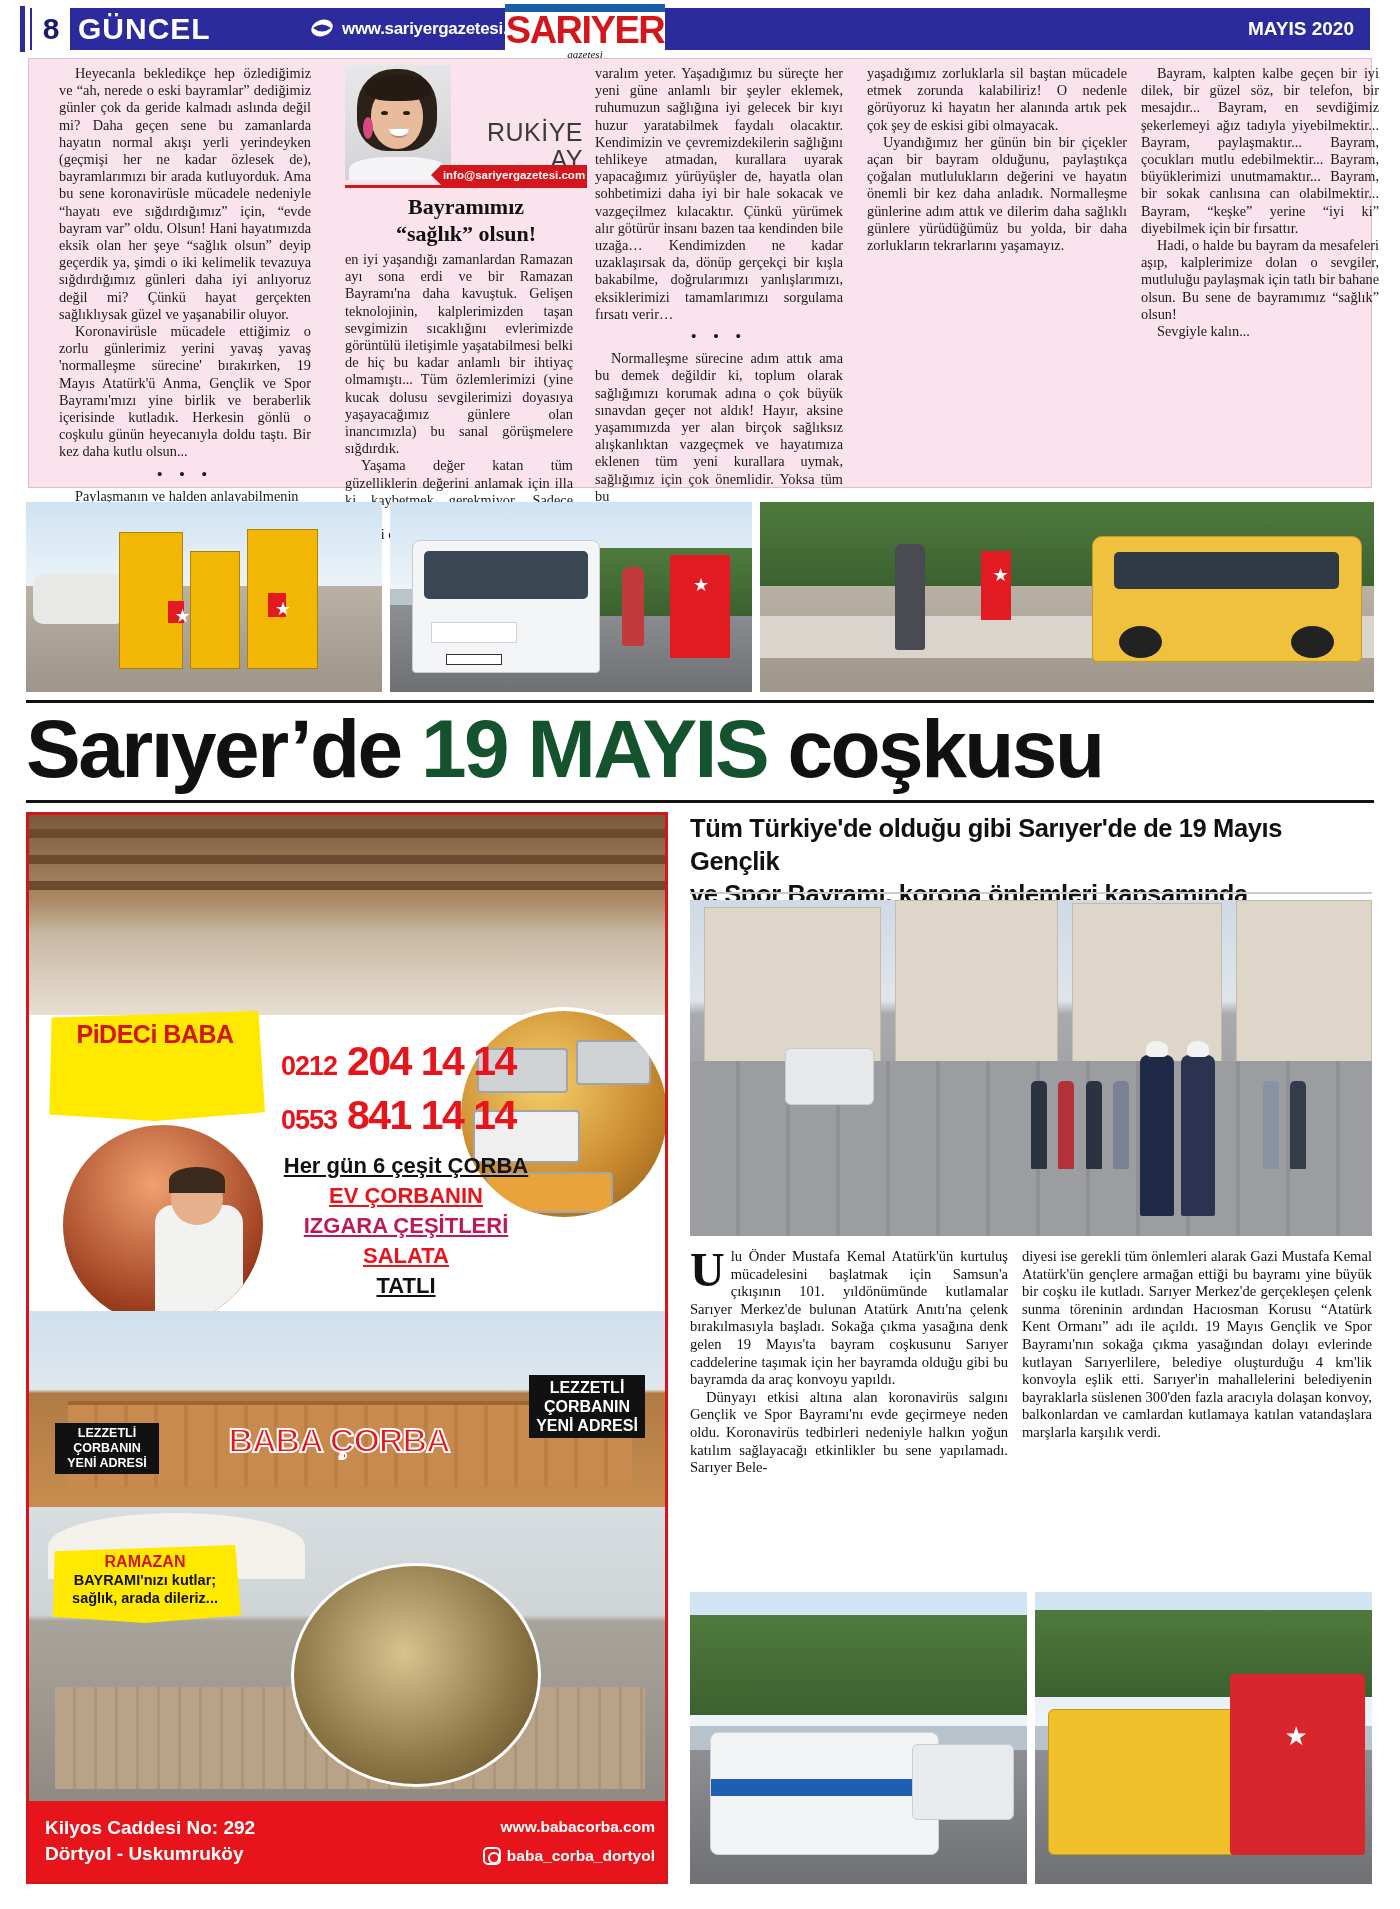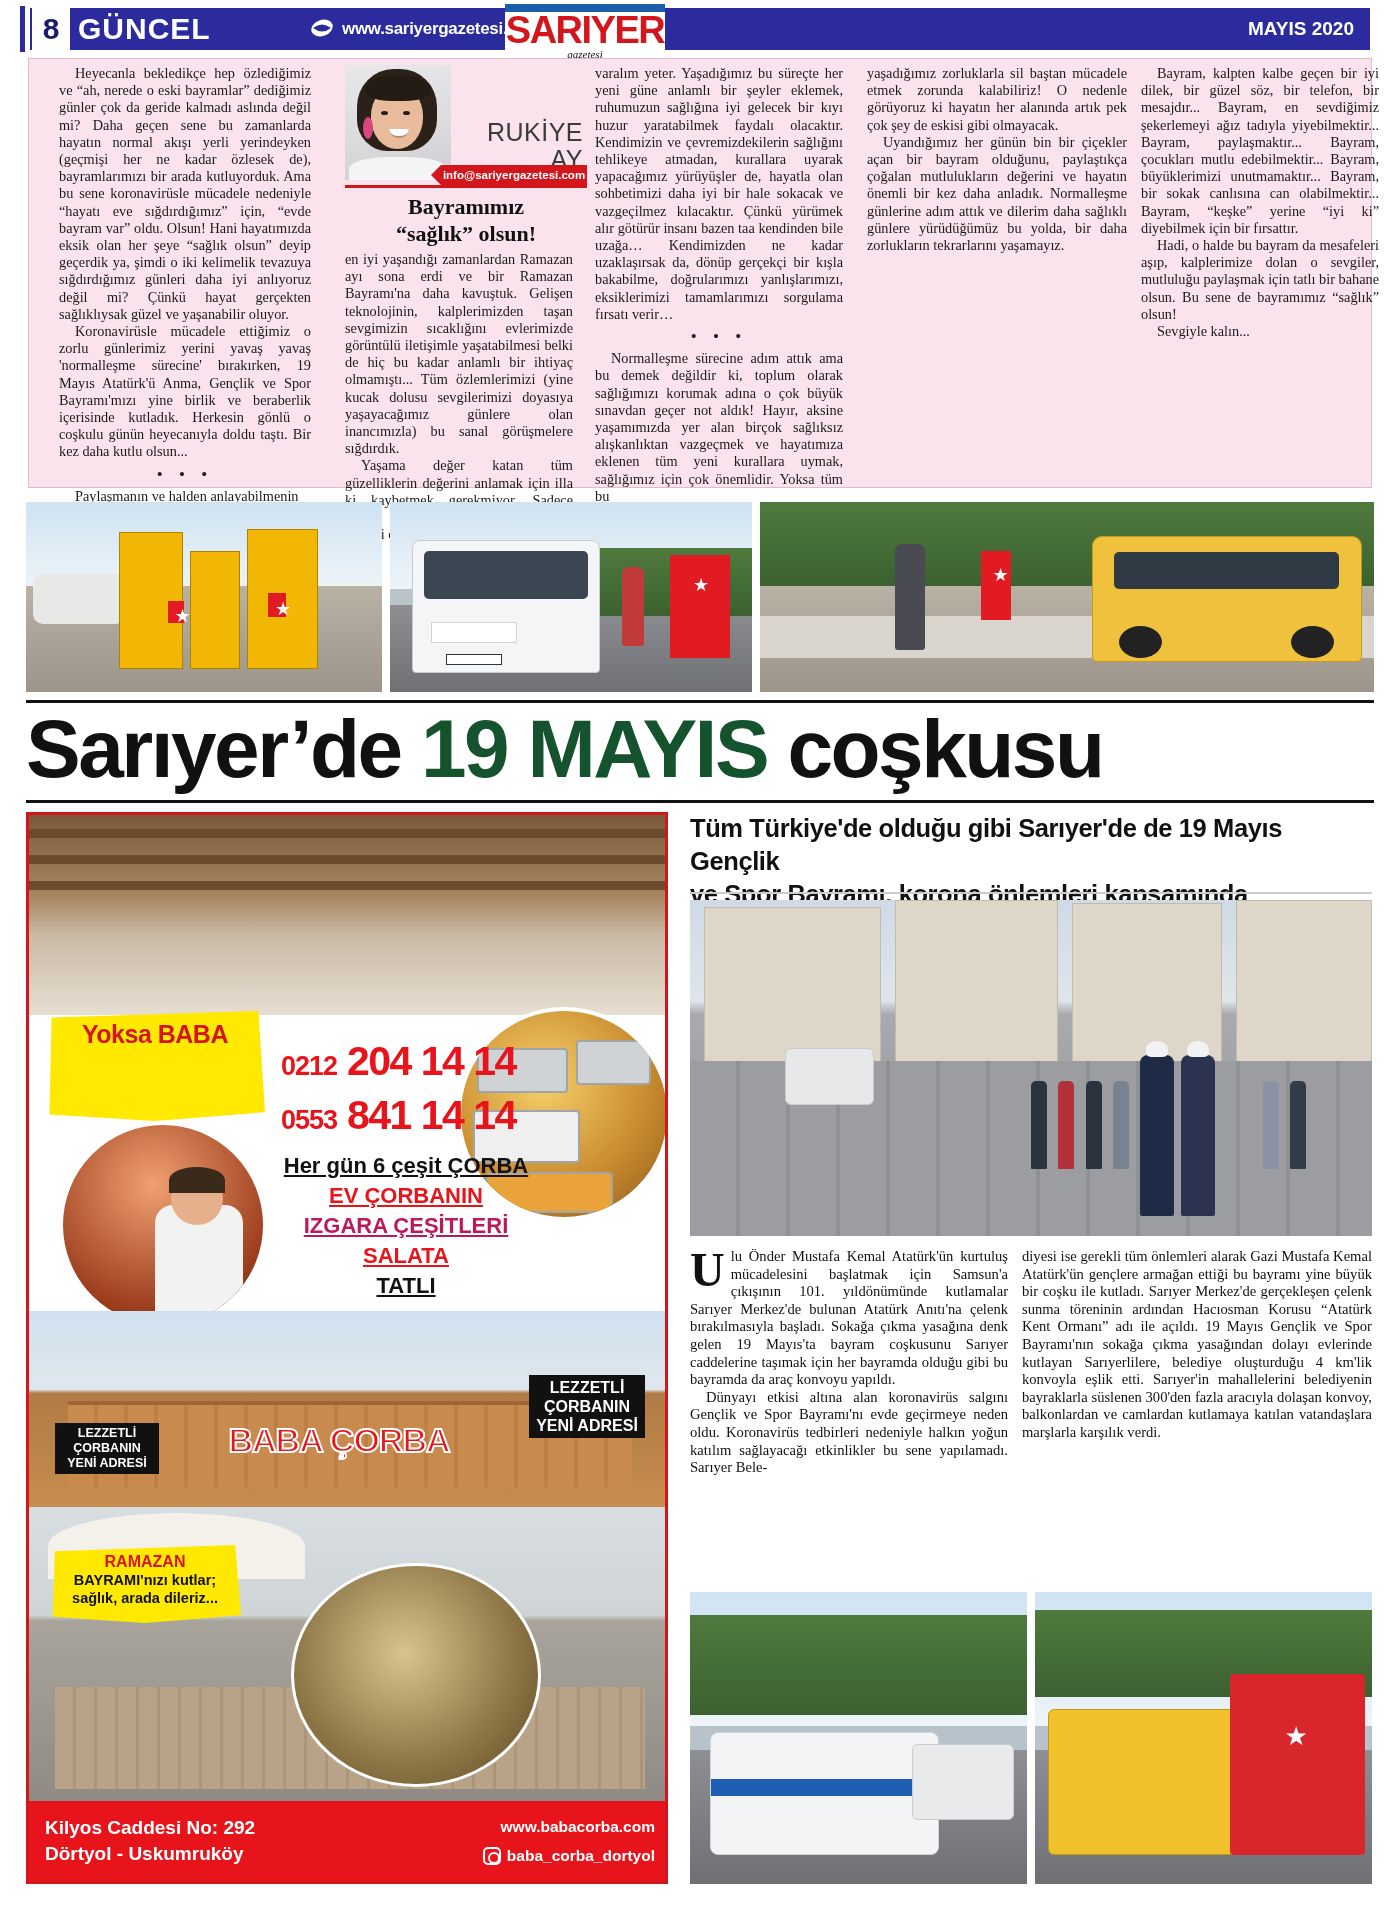--- a/index.html
+++ b/index.html
@@ -473,21 +473,21 @@
     <div class="ad-photo-mid"></div>
 
     <div class="ad-circle-food">
       <div class="tray" style="left:8%;top:18%;width:44%;height:22%"></div>
       <div class="tray" style="left:56%;top:14%;width:36%;height:22%"></div>
       <div class="tray" style="left:6%;top:48%;width:52%;height:26%;background:#efefef"></div>
       <div class="tray" style="left:12%;top:78%;width:62%;height:20%;background:#e9a33a"></div>
     </div>
 
     <div class="yellow-badge">
-      <div class="yb-title">Yoksa BABA</div>
+      <div class="yb-title">PiDECi BABA</div>
     </div>
 
     <div class="ad-phone1">
       <span class="code">0212</span>
       <span>204 14 14</span>
     </div>
     <div class="ad-phone2">
       <span class="code">0553</span>
       <span>841 14 14</span>
     </div>

